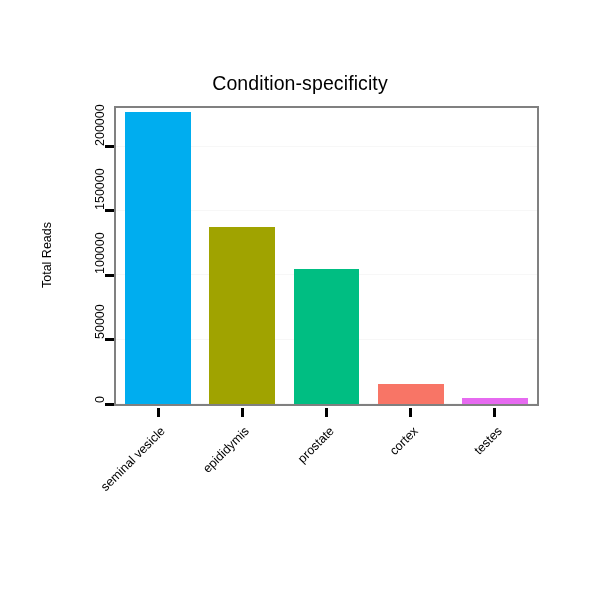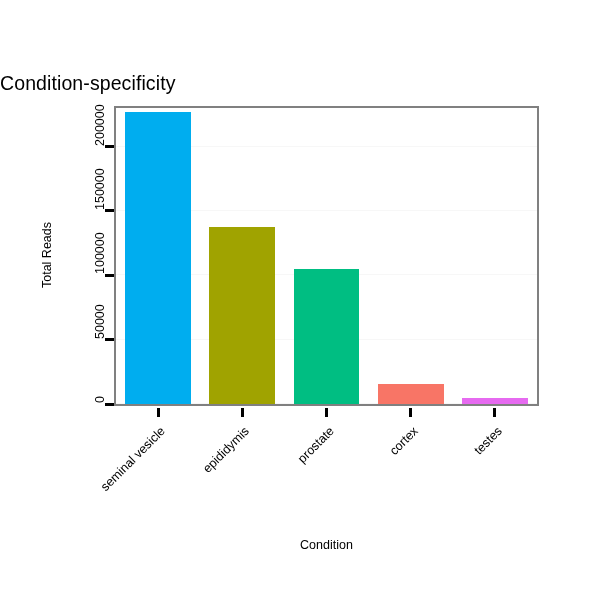--- a/index.html
+++ b/index.html
@@ -10,20 +10,21 @@
     color:#000000;
     overflow:hidden;
     position:relative;
   }
   #chart-root{position:absolute;left:0;top:0;width:600px;height:600px;}
 
   
   .chart-title{
     position:absolute;
     left:0;top:72px;width:600px;
+    text-align:center;
     font-size:19.5px;
     letter-spacing:0.1px;
     color:#000;
   }
 
   
   .panel{
     position:absolute;
     left:114px;top:106px;
     width:425px;height:300px;
@@ -121,15 +122,14 @@
       <div class="xtick" style="left: 240.8px;"></div>
       <div class="xlabel" style="left: 130.3px; width: 112px;">epididymis</div>
       <div class="xtick" style="left: 325px;"></div>
       <div class="xlabel" style="left: 214.5px; width: 112px;">prostate</div>
       <div class="xtick" style="left: 409.2px;"></div>
       <div class="xlabel" style="left: 298.7px; width: 112px;">cortex</div>
       <div class="xtick" style="left: 493.4px;"></div>
       <div class="xlabel" style="left: 382.9px; width: 112px;">testes</div>
     </div>
 
-  <div class="axis-title-x">Condition</div>
 
 </div>
 
 </body></html>

